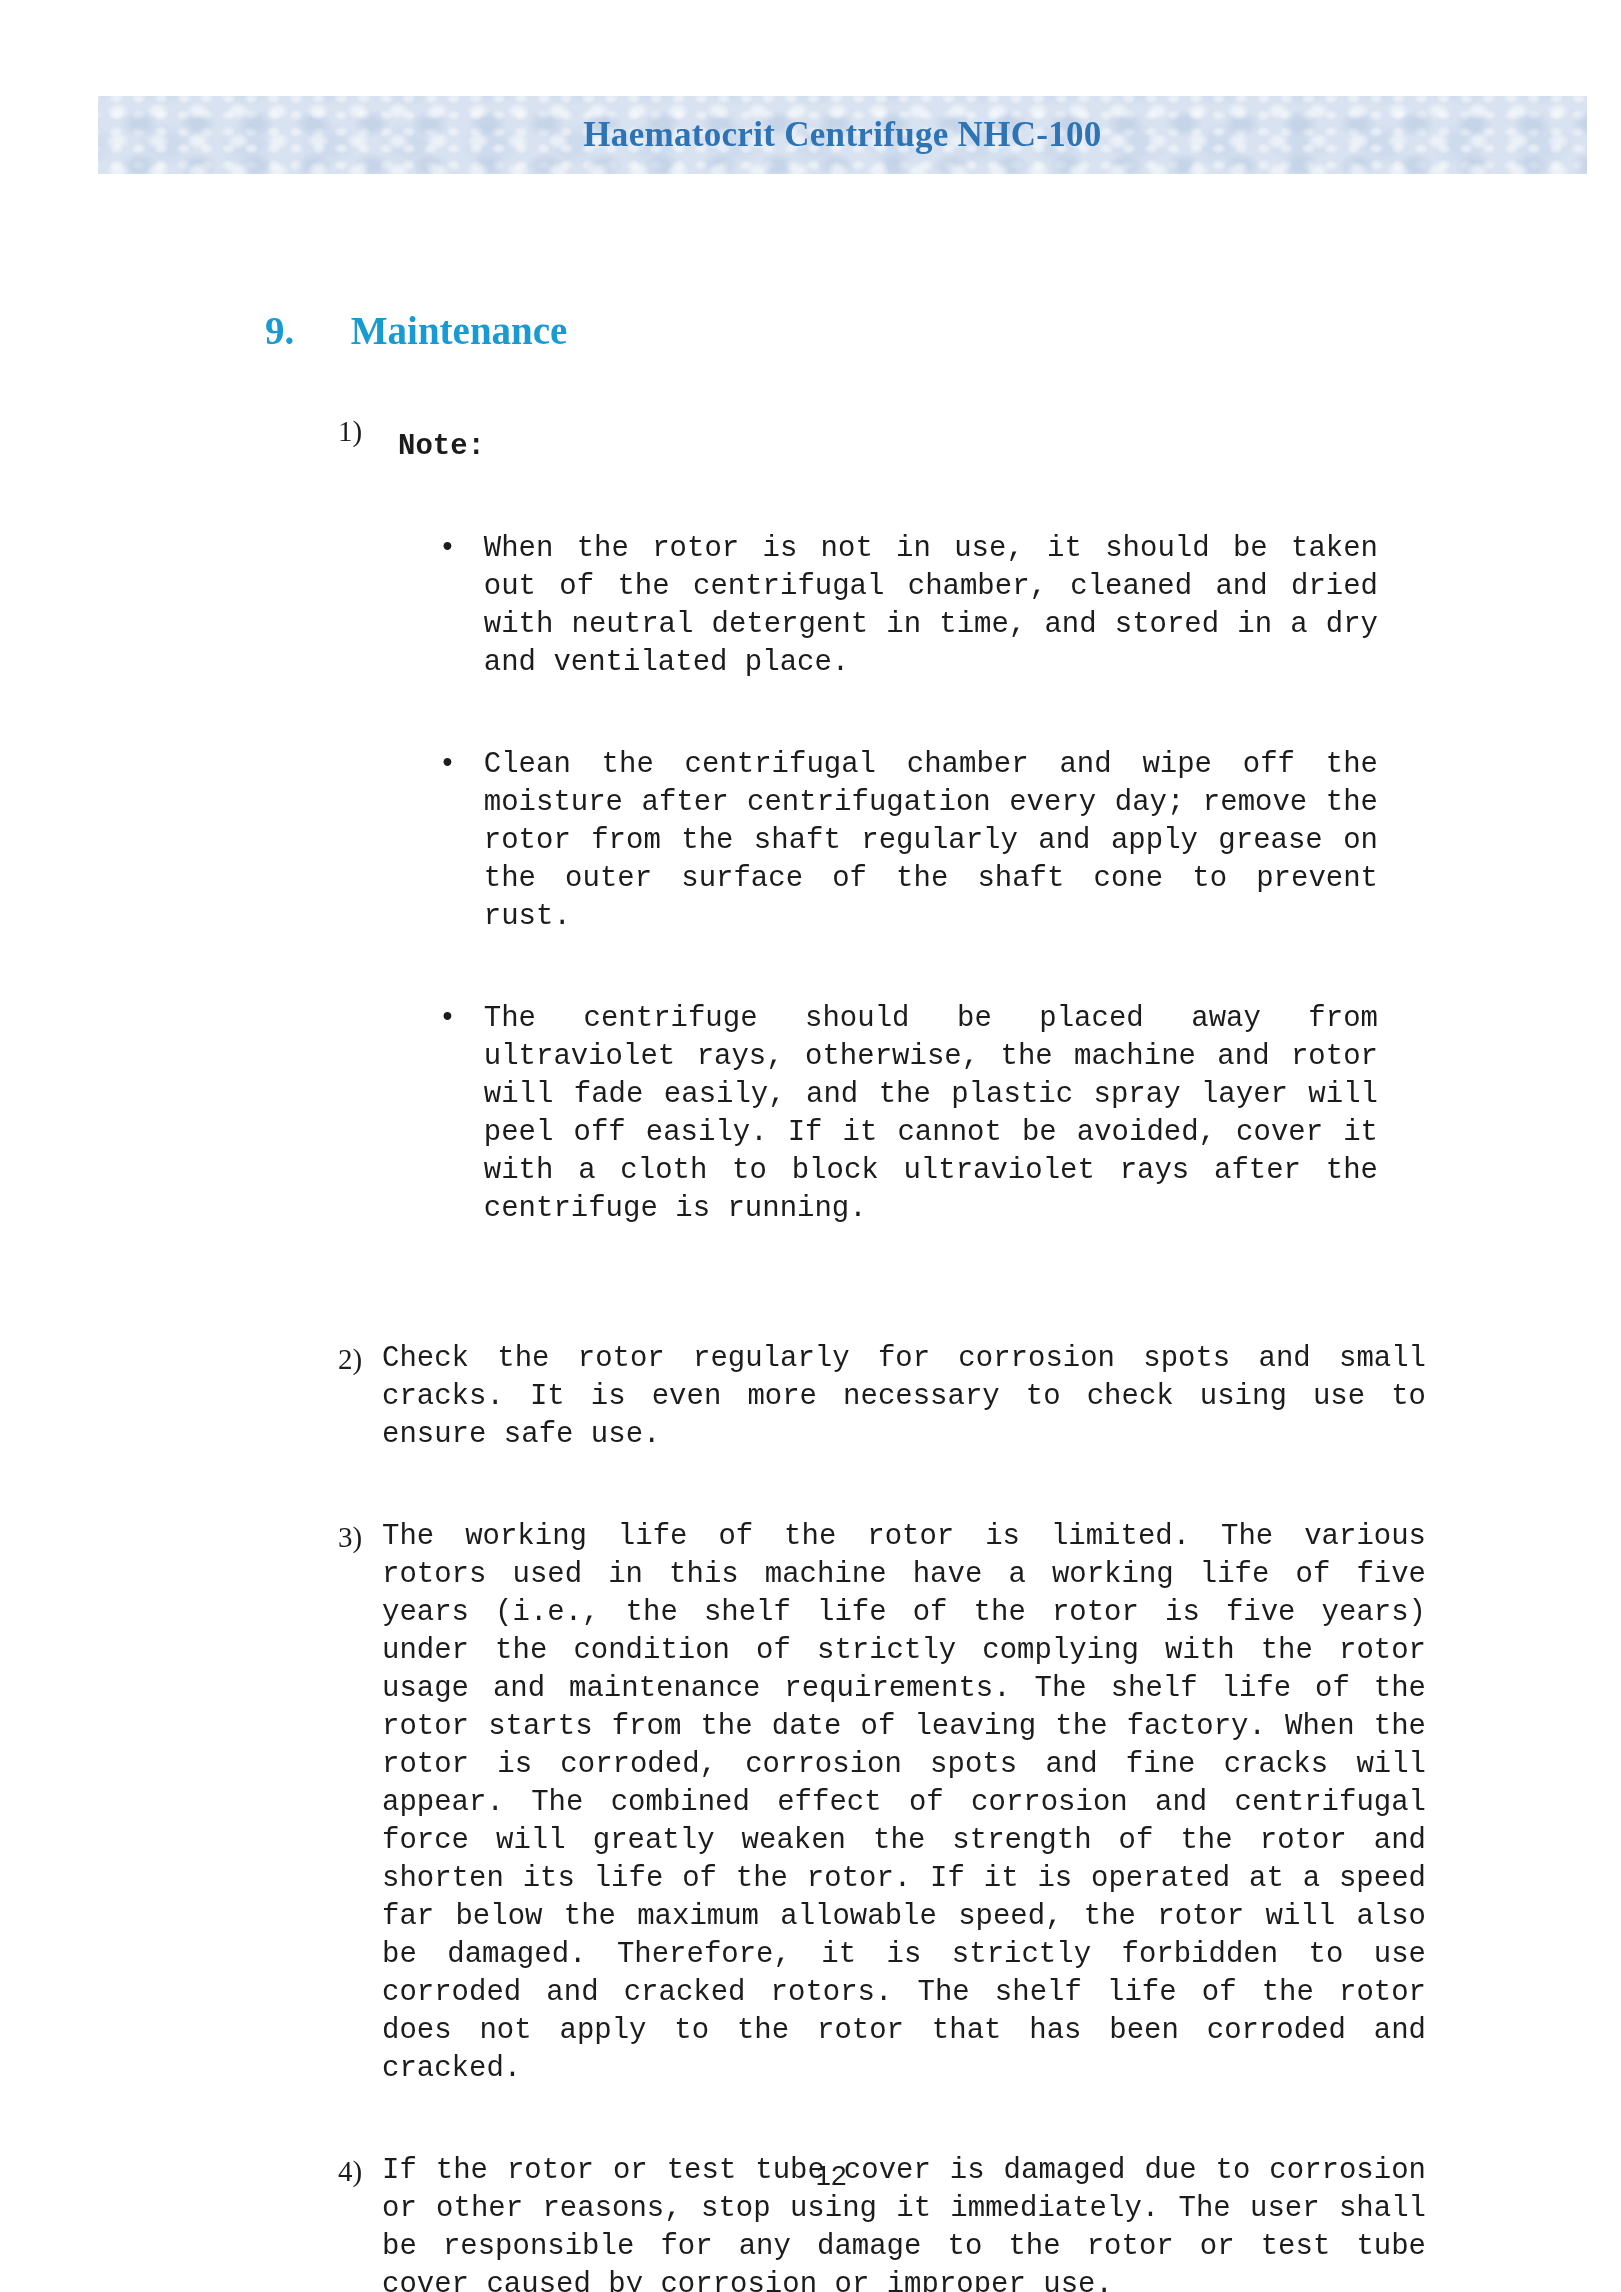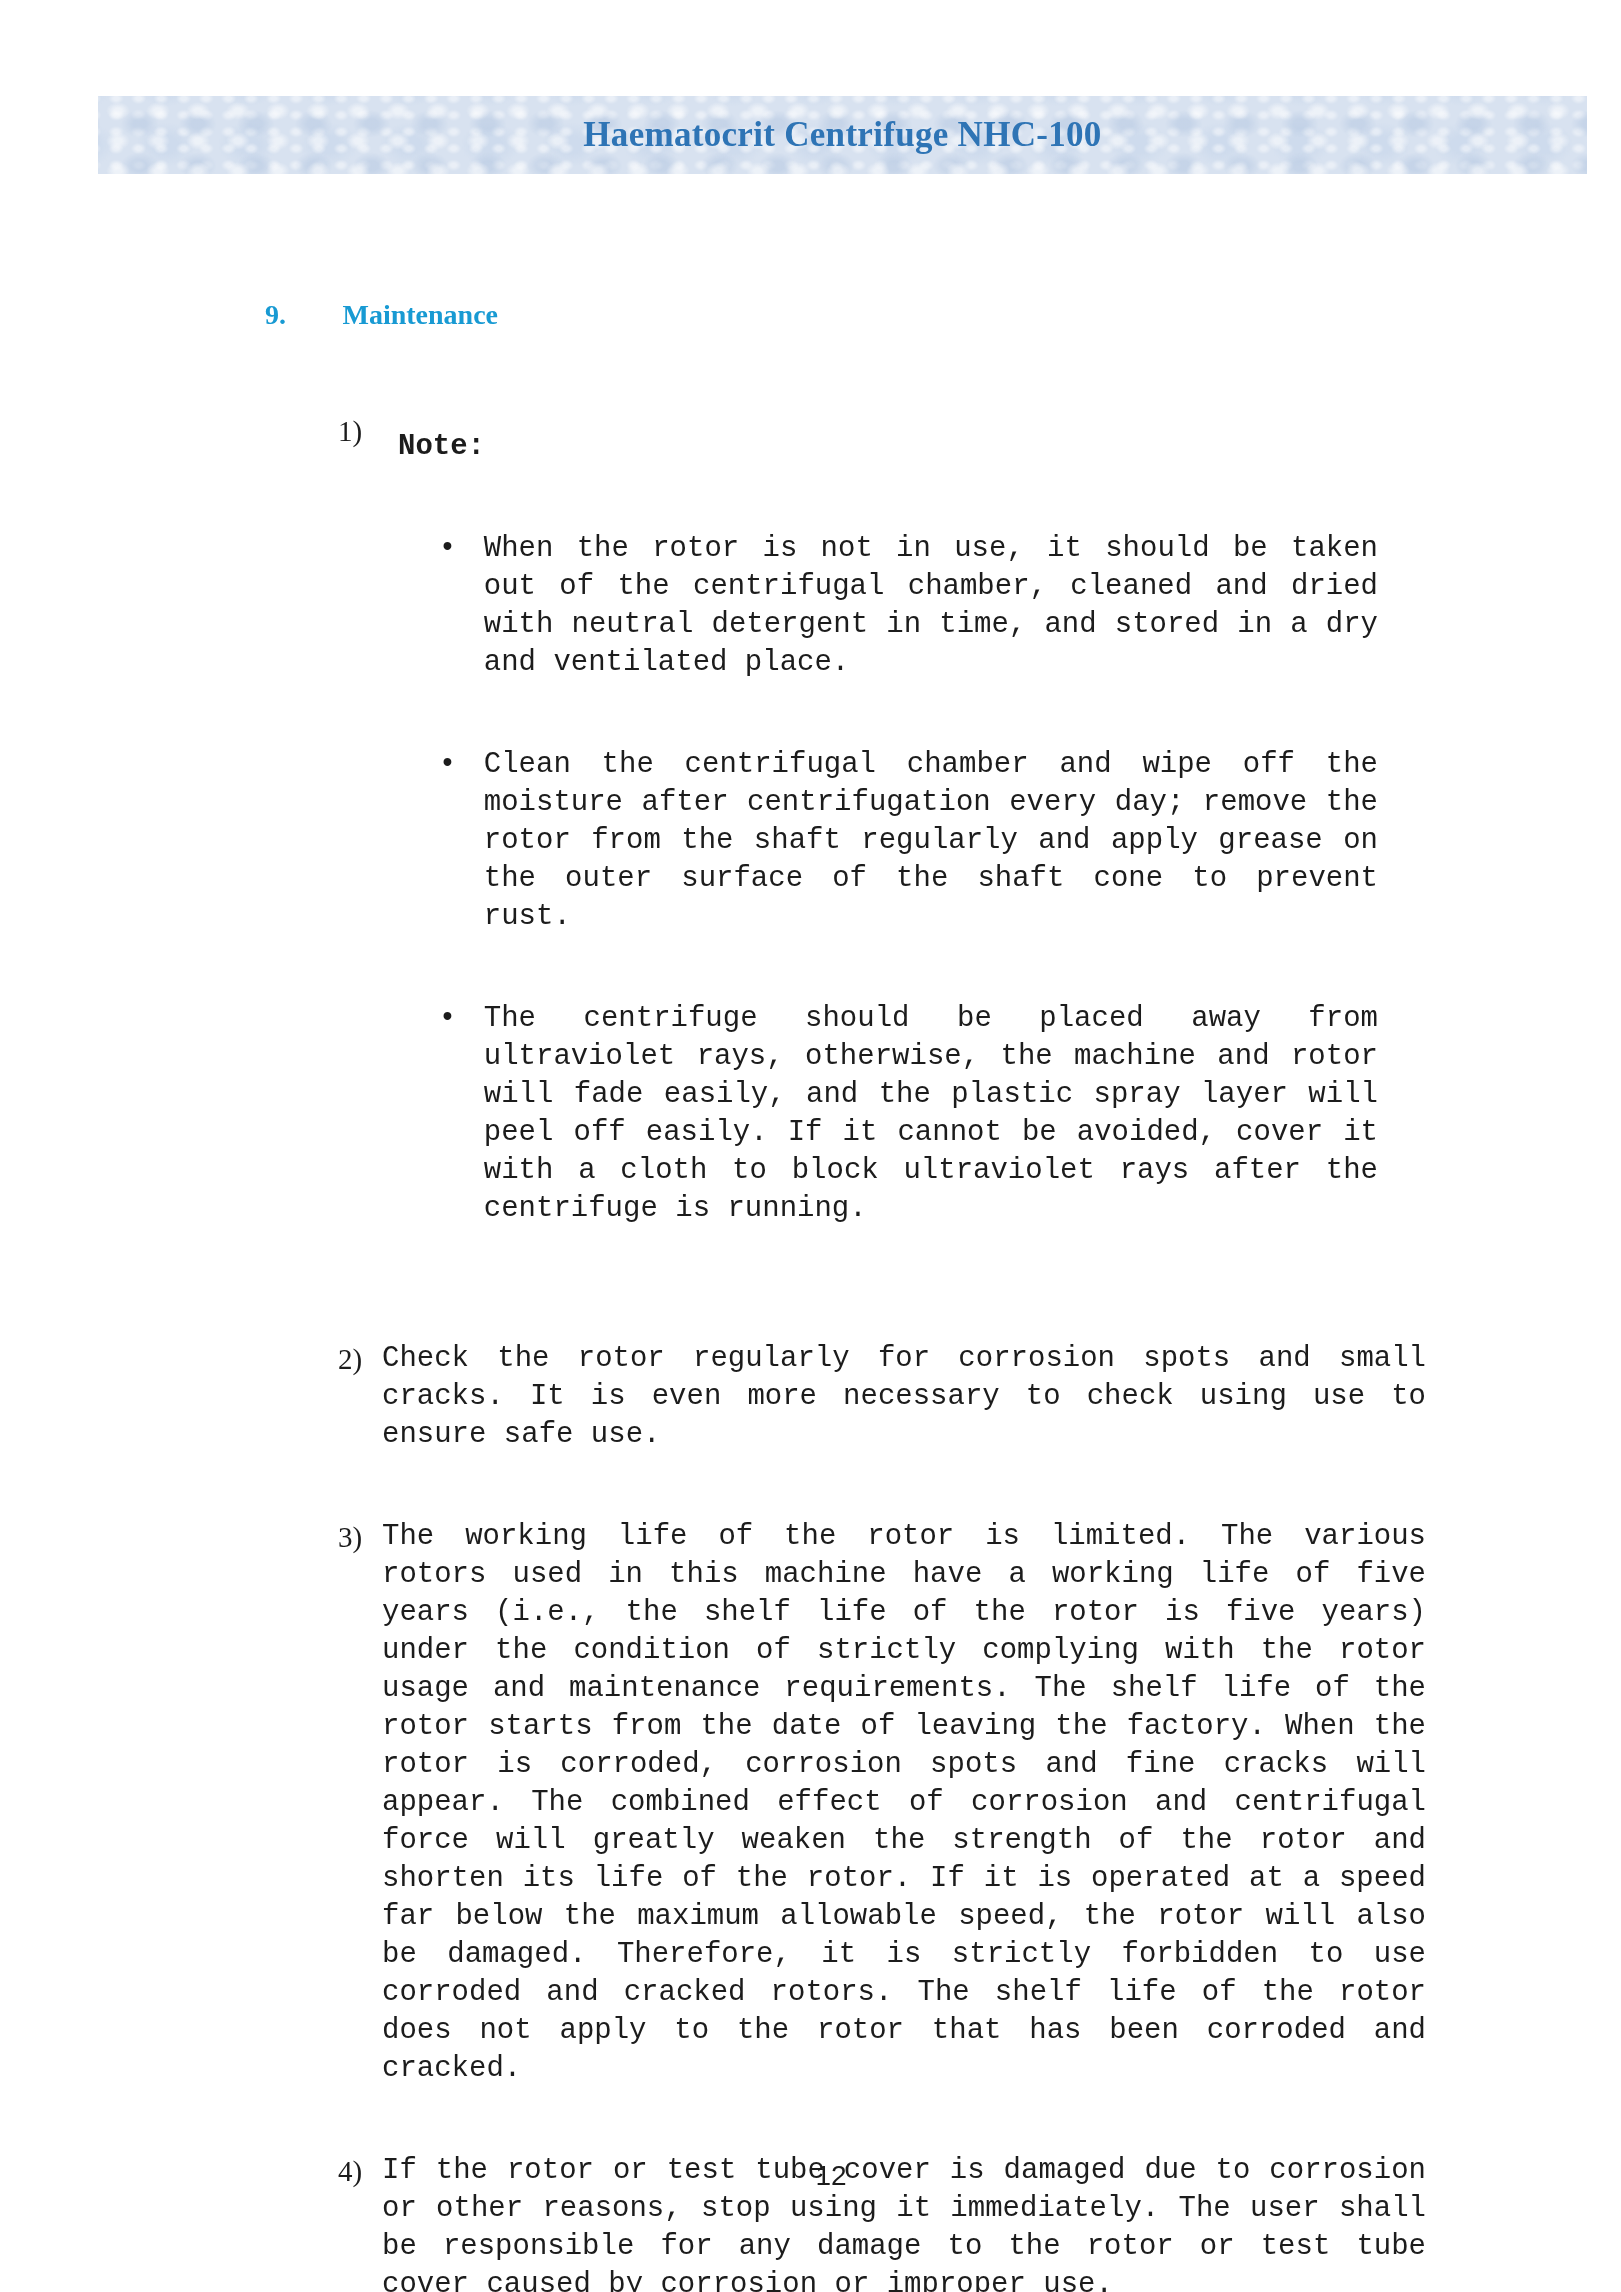--- a/index.html
+++ b/index.html
@@ -34,22 +34,22 @@
   .doc-title {
     font-size: 35px;
     font-weight: bold;
     color: var(--band-title, #2E74B5);
     letter-spacing: 0.3px;
   }
 
   
   .section-heading {
     position: absolute;
-    left: 201px; top: 251px;
-    font-size: 28px;
+    left: 201px; top: 260px;
+    font-size: 39px;
     font-weight: bold;
     color: var(--section-heading, #189AD3);
     white-space: nowrap;
   }
   .section-heading .num { margin-right: 24.5px; }
 
   
   .content {
     position: absolute;
     left: 258px; top: 332px;

